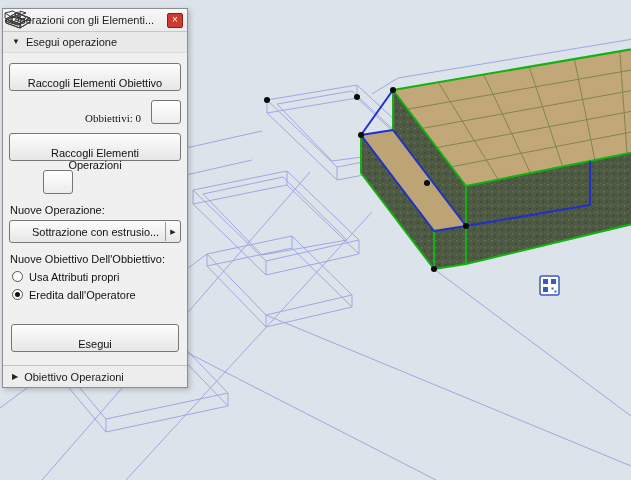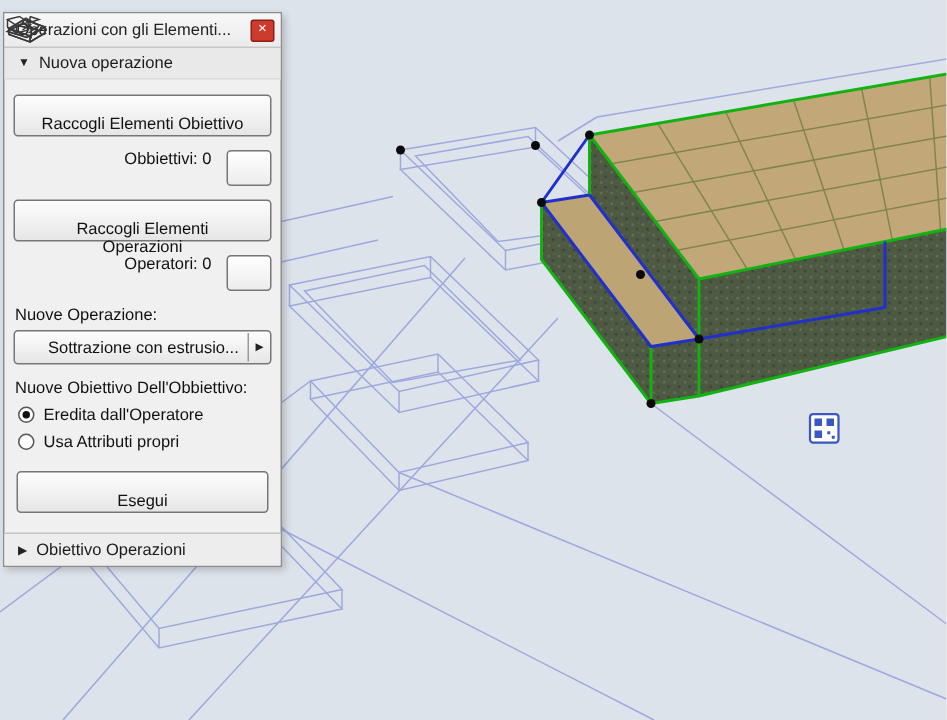--- a/index.html
+++ b/index.html
@@ -29,39 +29,39 @@
   .close{width:16px;height:15px;margin-left:4px;background:var(--close_red,#cf3a2e);
          border:1px solid #8e1f17;color:#fff;font-size:10px;line-height:12px;text-align:center;
          padding:0;border-radius:2px;cursor:default;}
   .sec-hdr{height:20px;background:#e9e9e9;border-bottom:1px solid #dcdcdc;display:flex;
            align-items:center;gap:6px;padding-left:9px;font-size:11px;color:#1a1a1a;}
   .tri{font-size:8px;color:#222;line-height:1;}
   .pbody{padding:10px 6px 0 6px;}
   .btn{display:block;width:100%;height:20px;border:1px solid #767676;border-radius:3px;
        background:linear-gradient(#fdfdfd,#e6e6e6);font-family:"Liberation Sans",sans-serif;
        font-size:11px;color:#111;padding:13px;}
-  .row{display:flex;align-items:flex-start;margin:9px 0;height:24px;}
+  .row{display:flex;align-items:flex-end;margin:9px 0;height:24px;font-family:Liberation Serif, serif;}
   .lefticon{width:34px;flex:none;}
   .cnt{flex:1;text-align:right;font-size:11px;color:#111;padding-right:10px;white-space:nowrap;}
   .icon-btn{width:30px;height:24px;border:1px solid #767676;border-radius:3px;
             background:linear-gradient(#ffffff,#ececec);padding:0;flex:none;}
   .lbl{font-size:11px;color:#111;margin:10px 0 4px 1px;white-space:nowrap;}
   .dropdown{height:21px;border:1px solid #767676;border-radius:3px;
             background:linear-gradient(#fdfdfd,#e6e6e6);display:flex;align-items:center;}
   .dd-icon{width:22px;flex:none;display:flex;justify-content:center;}
   .dd-text{flex:1;font-size:11px;white-space:nowrap;overflow:hidden;color:#111;}
   .dd-arrow{width:14px;flex:none;border-left:1px solid #9a9a9a;font-size:7px;text-align:center;
             height:19px;line-height:19px;color:#222;}
   .radio{display:flex;align-items:center;gap:6px;font-size:11px;color:#111;
          margin:3px 0 3px 3px;height:15px;}
   .rb{width:11px;height:11px;border:1px solid #555;border-radius:50%;background:#fff;
       position:relative;flex:none;box-sizing:border-box;}
   .rb.checked::after{content:"";position:absolute;left:2px;top:2px;width:5px;height:5px;
       border-radius:50%;background:#111;}
-  .exec{margin:12px auto 0 auto;width:calc(100% - 4px);}
+  .exec{margin:22px auto 0 auto;width:calc(100% - 4px);}
   .pfooter{margin-top:13px;border-top:1px solid #c4c4c4;height:21px;display:flex;
            align-items:center;gap:6px;padding-left:9px;font-size:11px;background:#ededed;color:#1a1a1a;}
   .mini{stroke:#3a3a3a;fill:none;stroke-width:1;}
 </style>
 </head>
 <body>
 
 <div id="screen">
 
   <svg width="631" height="480" viewBox="0 0 631 480">
@@ -161,21 +161,21 @@
   </svg>
 
   <div class="palette">
     <div class="titlebar">
       <span class="title">Operazioni con gli Elementi...</span>
       <button class="close">×</button>
     </div>
 
     <div class="sec-hdr">
       <span class="tri">▼</span>
-      <span>Nuova operazione</span>
+      <span>Esegui operazione</span>
     </div>
 
     <div class="pbody">
       <button class="btn">Raccogli Elementi Obiettivo</button>
 
       <div class="row">
         <span class="lefticon">
           <svg width="30" height="22" viewBox="0 0 30 22">
             <path class="mini" d="M3,10 L13,4 L27,9 L17,15 Z M3,10 L3,14 L17,19 L17,15 M27,9 L27,13 L17,19"></path>
           </svg>
@@ -193,23 +193,20 @@
 
       <button class="btn">Raccogli Elementi Operazioni</button>
 
       <div class="row">
         <span class="lefticon">
           <svg width="30" height="22" viewBox="0 0 30 22">
             <path class="mini" d="M3,10 L13,4 L27,9 L17,15 Z M3,10 L3,14 L17,19 L17,15 M27,9 L27,13 L17,19"></path>
             <path class="mini" d="M8,9 L13,6 M12,11 L18,7 M16,13 L22,9"></path>
           </svg>
         </span>
-        <span class="cnt">
-          <span>Operatori:</span> <span>0</span>
-        </span>
         <button class="icon-btn">
           <svg width="26" height="20" viewBox="0 0 26 20">
             <path class="mini" d="M2,12 L9,8 L22,11 L15,16 Z"></path>
             <path class="mini" d="M14,3 L23,8 M14,3 L12,6 L21,11 L23,8" stroke-width="1"></path>
           </svg>
         </button>
       </div>
 
       <div class="lbl">Nuove Operazione:</div>
 
@@ -219,26 +216,26 @@
             <path class="mini" d="M2,4 L10,2 L16,6 L8,8 Z M2,4 L2,9 L8,13 L8,8 M16,6 L16,11 L8,13"></path>
           </svg>
         </span>
         <span class="dd-text">Sottrazione con estrusio...</span>
         <span class="dd-arrow">▶</span>
       </div>
 
       <div class="lbl">Nuove Obiettivo Dell'Obbiettivo:</div>
 
       <div class="radio">
+        <span class="rb"></span>
+        <span>Usa Attributi propri</span>
+      </div>
+      <div class="radio">
         <span class="rb checked"></span>
         <span>Eredita dall'Operatore</span>
-      </div>
-      <div class="radio">
-        <span class="rb"></span>
-        <span>Usa Attributi propri</span>
       </div>
 
       <button class="btn exec">Esegui</button>
     </div>
 
     <div class="pfooter">
       <span class="tri">▶</span>
       <span>Obiettivo Operazioni</span>
     </div>
   </div>

